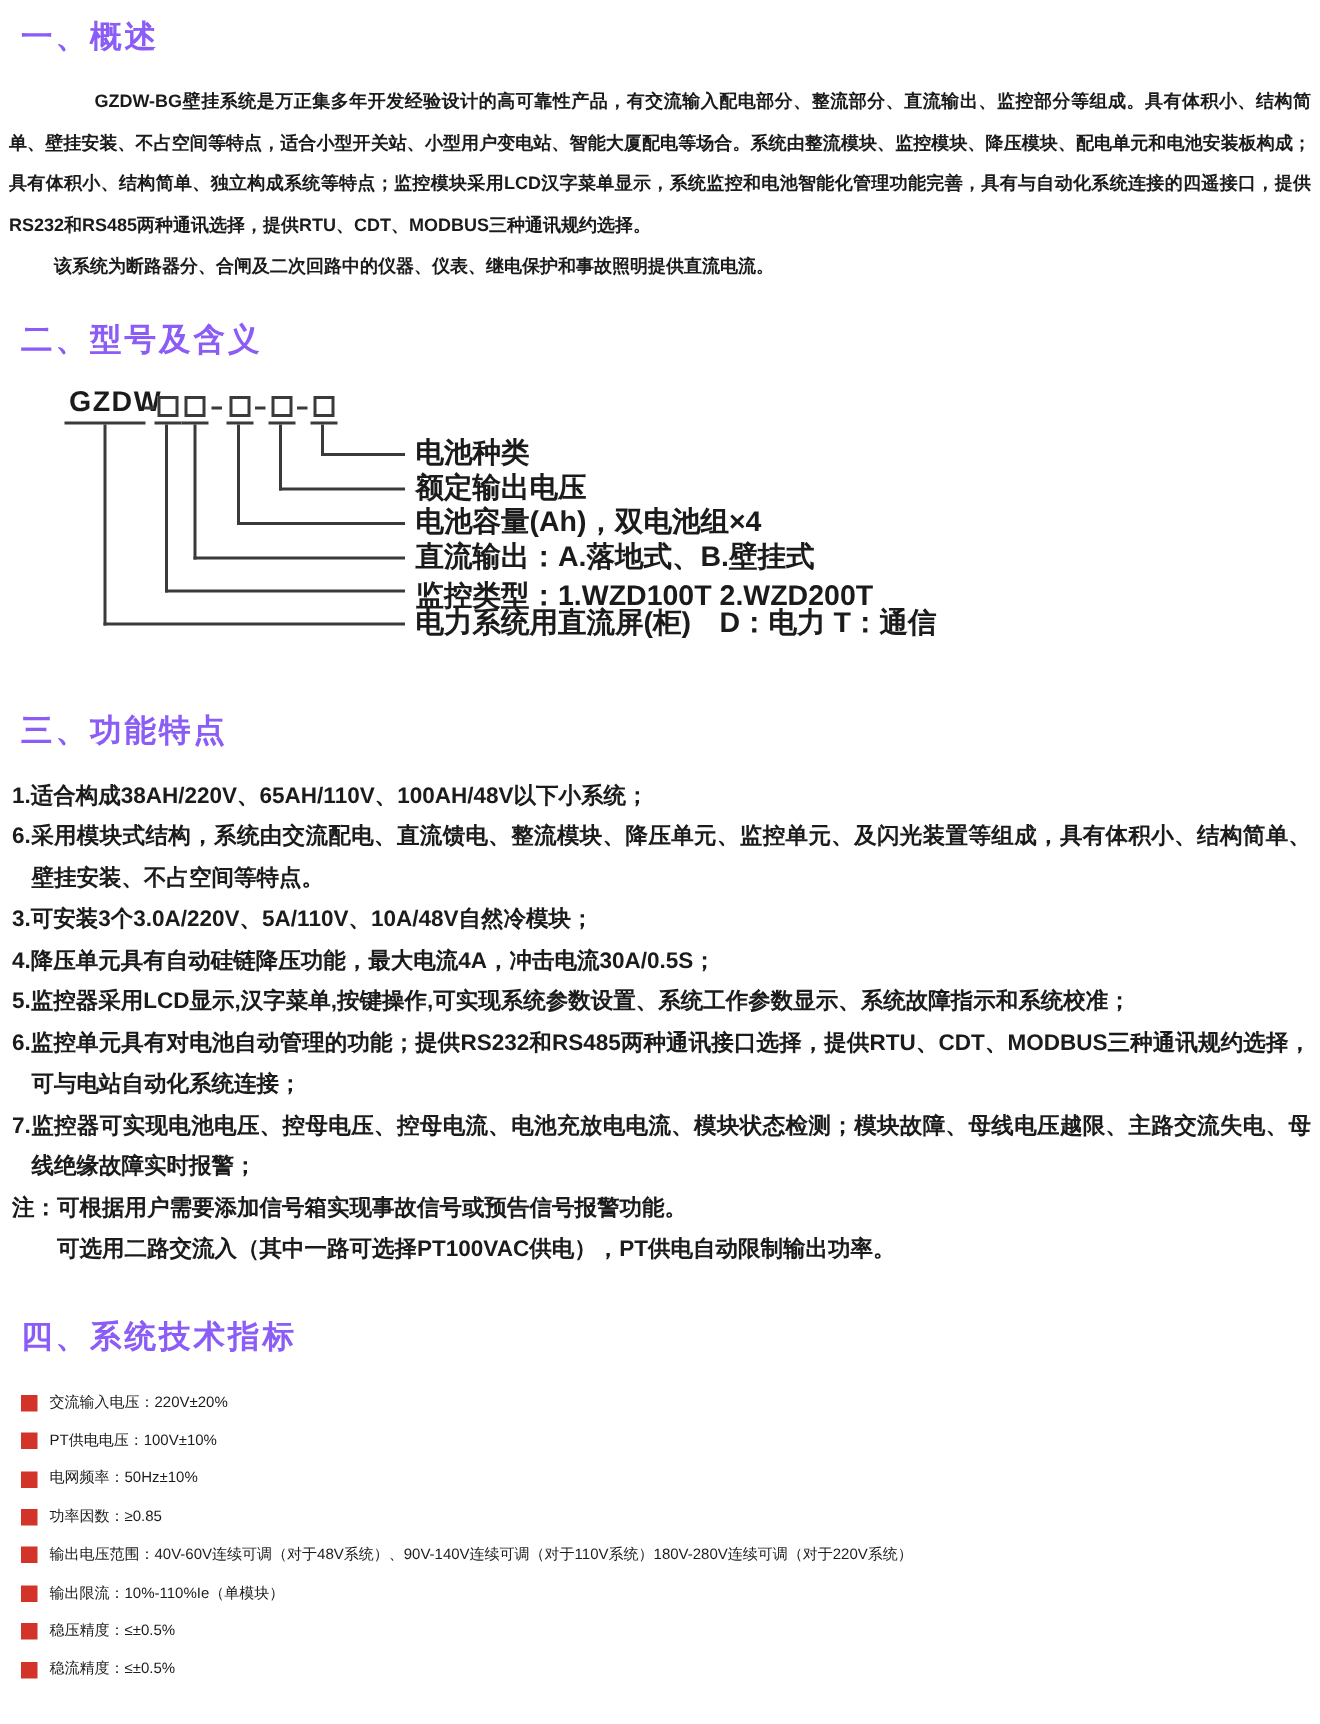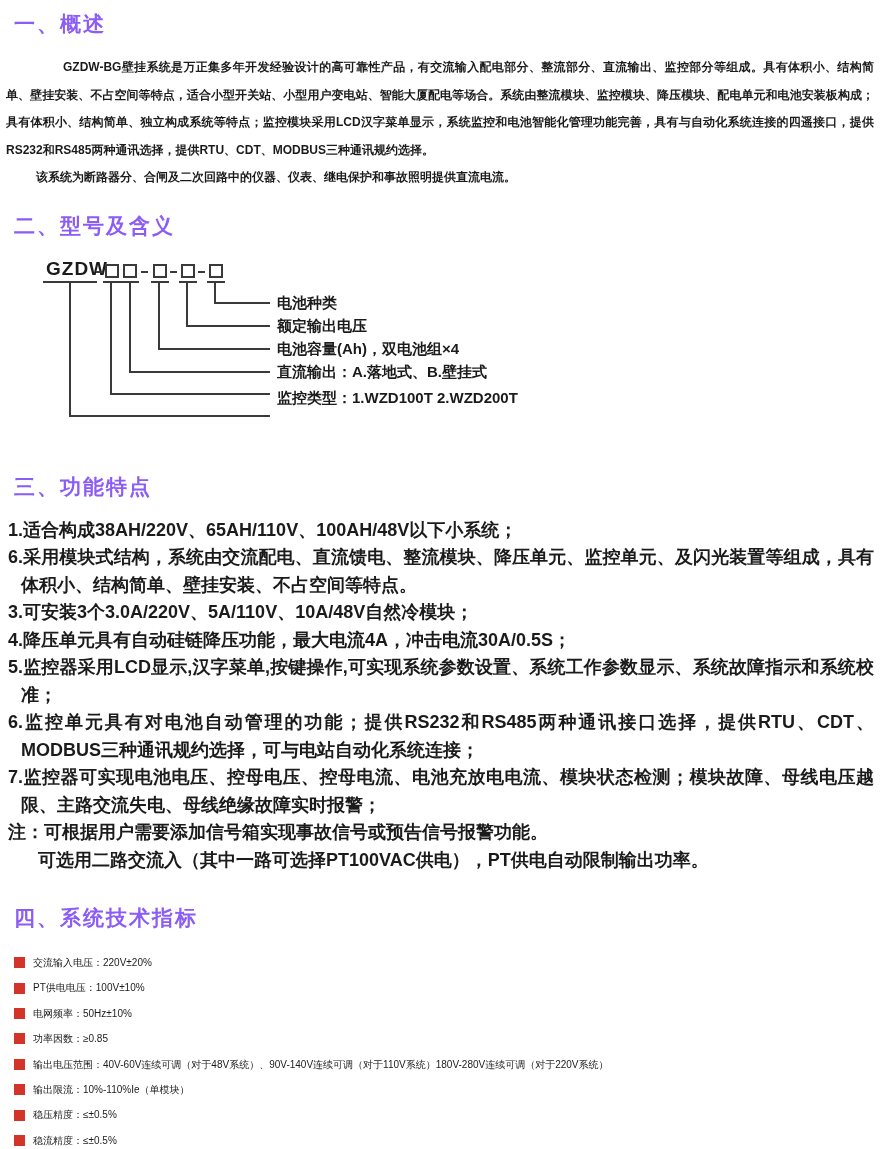--- a/index.html
+++ b/index.html
@@ -65,28 +65,28 @@
     height: 2px; background: #3a3a3a;
   }
   .vline {
     position: absolute; width: 2px; background: #3a3a3a;
   }
   .hline {
     position: absolute; height: 2px; background: #3a3a3a;
   }
   .diag-label {
     position: absolute; left: 277px;
-    font-size: 15px; line-height: 17px; white-space: pre;
+    font-size: 19px; line-height: 17px; white-space: pre;
   }
 
   
   .features { margin-top: 16px; }
   .feature-item {
     margin: 0 6px 0 8px;
-    font-size: 18px;
+    font-size: 15px;
     font-weight: 600;
     line-height: 27.5px;
     text-align: justify;
     padding-left: 13px;
     text-indent: -13px;
   }
   .feature-item.cont { padding-left: 30px; text-indent: 0; }
 
   
   .specs { margin-top: 18px; }
@@ -151,20 +151,21 @@
     <span class="hline" style="top:90px;left:158px;width:112px"></span>
     <span class="hline" style="top:113px;left:129px;width:141px"></span>
     <span class="hline" style="top:135px;left:110px;width:160px"></span>
     <span class="hline" style="top:157px;left:69px;width:201px"></span>
 
     <span class="diag-label" style="top:36px">电池种类</span>
     <span class="diag-label" style="top:59px">额定输出电压</span>
     <span class="diag-label" style="top:82px">电池容量(Ah)，双电池组×4</span>
     <span class="diag-label" style="top:105px">直流输出：A.落地式、B.壁挂式</span>
     <span class="diag-label" style="top:131px">监控类型：1.WZD100T 2.WZD200T</span>
+    <span class="diag-label" style="top:149px">电力系统用直流屏(柜)　D：电力 T：通信</span>
   </div>
 
   <h2 class="sec-heading h-features">三、功能特点</h2>
   <div class="features">
     <div class="feature-item">1.适合构成38AH/220V、65AH/110V、100AH/48V以下小系统；</div>
     <div class="feature-item">6.采用模块式结构，系统由交流配电、直流馈电、整流模块、降压单元、监控单元、及闪光装置等组成，具有体积小、结构简单、壁挂安装、不占空间等特点。</div>
     <div class="feature-item">3.可安装3个3.0A/220V、5A/110V、10A/48V自然冷模块；</div>
     <div class="feature-item">4.降压单元具有自动硅链降压功能，最大电流4A，冲击电流30A/0.5S；</div>
     <div class="feature-item">5.监控器采用LCD显示,汉字菜单,按键操作,可实现系统参数设置、系统工作参数显示、系统故障指示和系统校准；</div>
     <div class="feature-item">6.监控单元具有对电池自动管理的功能；提供RS232和RS485两种通讯接口选择，提供RTU、CDT、MODBUS三种通讯规约选择，可与电站自动化系统连接；</div>

